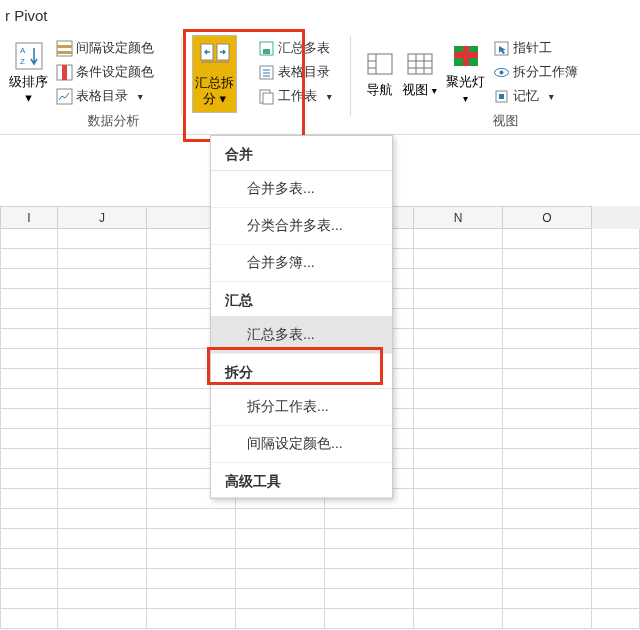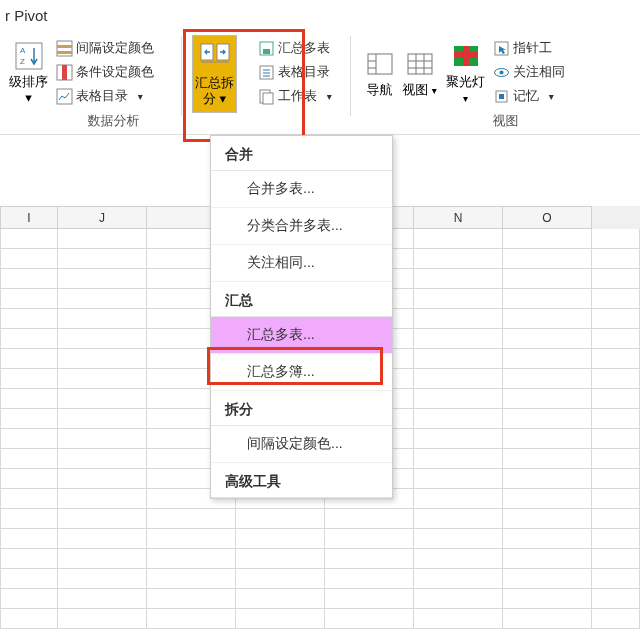--- a/index.html
+++ b/index.html
@@ -23,21 +23,21 @@
     
     .colhdr-row { display: flex; height: 23px; background: #f0f0f0; margin-top: 71px; }
     .colhdr { border: 1px solid #d0d0d0; border-left: none; display: flex; align-items: center; justify-content: center; font-size: 12px; font-family: Arial; color: #333; background: #f5f5f5; }
     .grid { display: flex; flex-direction: column; }
     .row { display: flex; height: 20px; }
     .cell { border-right: 1px solid #d8d8d8; border-bottom: 1px solid #d8d8d8; }
     
     .dropdown { position: absolute; left: 210px; top: 135px; width: 183px; background: #fff; border: 1px solid #ccc; box-shadow: 2px 2px 6px rgba(0,0,0,0.2); z-index: 20; }
     .dd-section { font-size: 14px; font-weight: bold; color: #333; padding: 10px 14px 6px 14px; border-bottom: 1px solid #e5e5e5; }
     .dd-item { font-size: 14px; color: #333; padding: 9px 10px 9px 36px; border-bottom: 1px solid #efefef; position: relative; }
-    .dd-item.hl { background: #f0abfc; }
+    .dd-item.hl { background: #e5e5e5; }
     .dd-item .mi-icon { position: absolute; left: 10px; top: 8px; width: 18px; height: 18px; }
     
     .red-box2 { position: absolute; left: 207px; top: 347px; width: 176px; height: 38px; border: 3px solid #e3371e; z-index: 25; pointer-events: none; }
     
     .active-btn { background: #eab308; border: 1px solid #bbb; }
     svg { display: block; }
   </style>
 </head>
 <body>
 
@@ -201,21 +201,21 @@
           </span>
         <span>指针工</span>
       </div>
       <div class="btn-item">
         <span class="icon16">
             <svg width="17" height="17">
               <ellipse cx="8.5" cy="8.5" rx="7" ry="4" fill="none" stroke="#2a7ab0"></ellipse>
               <circle cx="8.5" cy="8.5" r="2" fill="#2a7ab0"></circle>
             </svg>
           </span>
-        <span>关注相同</span>
+        <span>拆分工作簿</span>
       </div>
       <div class="btn-item">
         <span class="icon16">
             <svg width="17" height="17">
               <rect x="3" y="3" width="11" height="11" fill="none" stroke="#888"></rect>
               <rect x="6" y="6" width="5" height="5" fill="#2a7ab0"></rect>
             </svg>
           </span>
         <span>记忆</span>&nbsp;<span style="font-size:10px">▾</span>
       </div>
@@ -440,22 +440,22 @@
       <div class="cell" style="width:89px"></div>
       <div class="cell" style="width:89px"></div>
       <div class="cell" style="width:48px"></div>
     </div>
   </div>
 
 <div class="dropdown">
   <div class="dd-section">合并</div>
   <div class="dd-item">合并多表...</div>
   <div class="dd-item">分类合并多表...</div>
-  <div class="dd-item">关注相同...</div>
+  <div class="dd-item">合并多簿...</div>
   <div class="dd-section">汇总</div>
   <div class="dd-item hl">汇总多表...</div>
-  <div class="dd-item">汇总多簿...</div>
   <div class="dd-section">拆分</div>
+  <div class="dd-item">拆分工作表...</div>
   <div class="dd-item">间隔设定颜色...</div>
   <div class="dd-section">高级工具</div>
 </div>
 
 <div class="red-box2"></div>
 
 </body></html>

